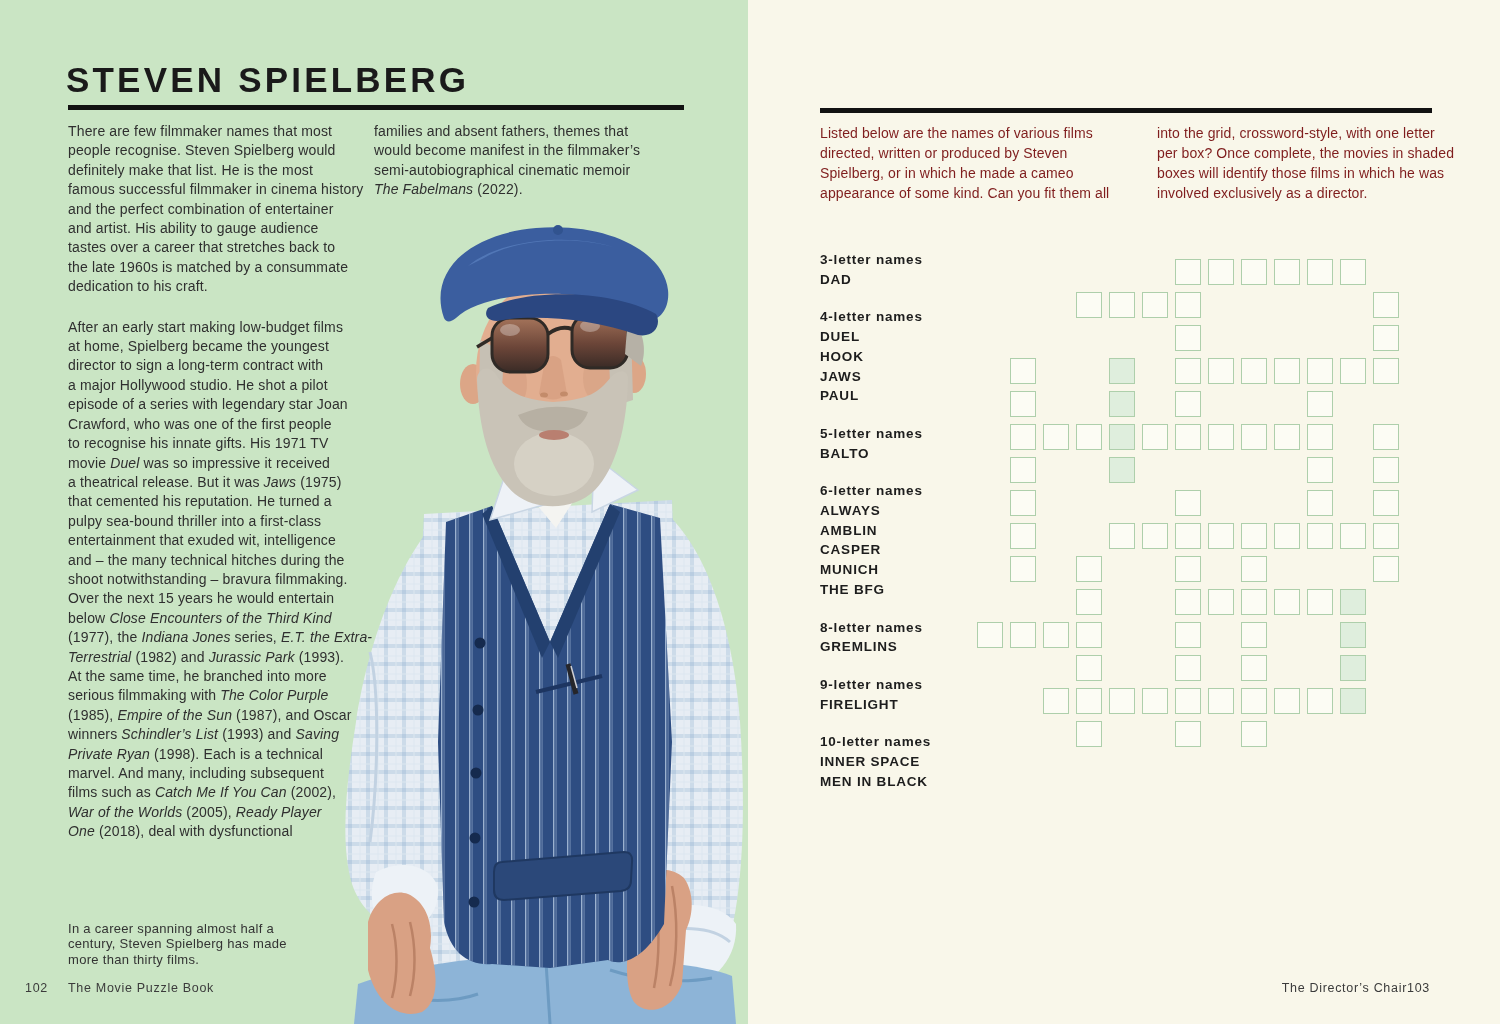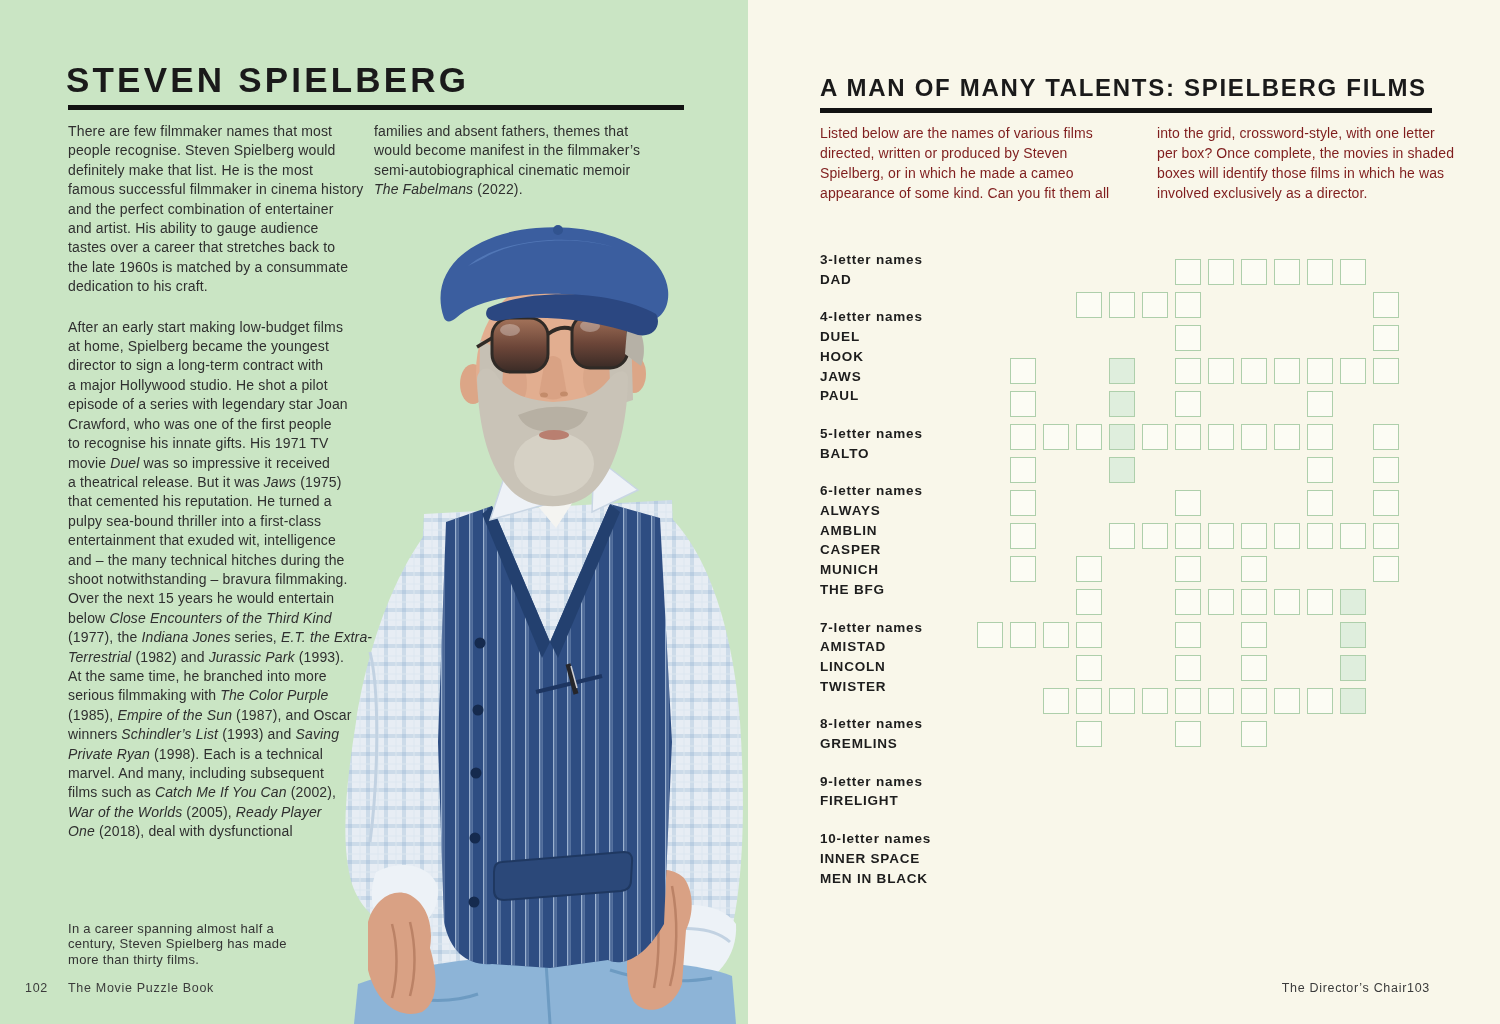--- a/index.html
+++ b/index.html
@@ -223,21 +223,20 @@
           <div class="tline"><span>century, Steven Spielberg has made</span></div>
           <div class="tline"><span>more than thirty films.</span></div>
         </div>
     </div>
 
     <div class="footer footer-pagenum-left">102</div>
     <div class="footer footer-book">The Movie Puzzle Book</div>
   </section>
 
   <section class="page page-right">
-    <h2 class="title title-right">A MAN OF MANY TALENTS: SPIELBERG FILMS</h2>
     <div class="rule rule-right"></div>
 
     <div class="introcol intro1">
       <div>
           <div class="tline"><span>Listed below are the names of various films</span></div>
           <div class="tline"><span>directed, written or produced by Steven</span></div>
           <div class="tline"><span>Spielberg, or in which he made a cameo</span></div>
           <div class="tline"><span>appearance of some kind. Can you fit them all</span></div>
         </div>
     </div>
@@ -266,26 +265,20 @@
           <div class="wline">5-letter names</div>
           <div class="wline">BALTO</div>
         </div>
         <div class="wgroup">
           <div class="wline">6-letter names</div>
           <div class="wline">ALWAYS</div>
           <div class="wline">AMBLIN</div>
           <div class="wline">CASPER</div>
           <div class="wline">MUNICH</div>
           <div class="wline">THE BFG</div>
-        </div>
-        <div class="wgroup">
-          <div class="wline">7-letter names</div>
-          <div class="wline">AMISTAD</div>
-          <div class="wline">LINCOLN</div>
-          <div class="wline">TWISTER</div>
         </div>
         <div class="wgroup">
           <div class="wline">8-letter names</div>
           <div class="wline">GREMLINS</div>
         </div>
         <div class="wgroup">
           <div class="wline">9-letter names</div>
           <div class="wline">FIRELIGHT</div>
         </div>
         <div class="wgroup">

